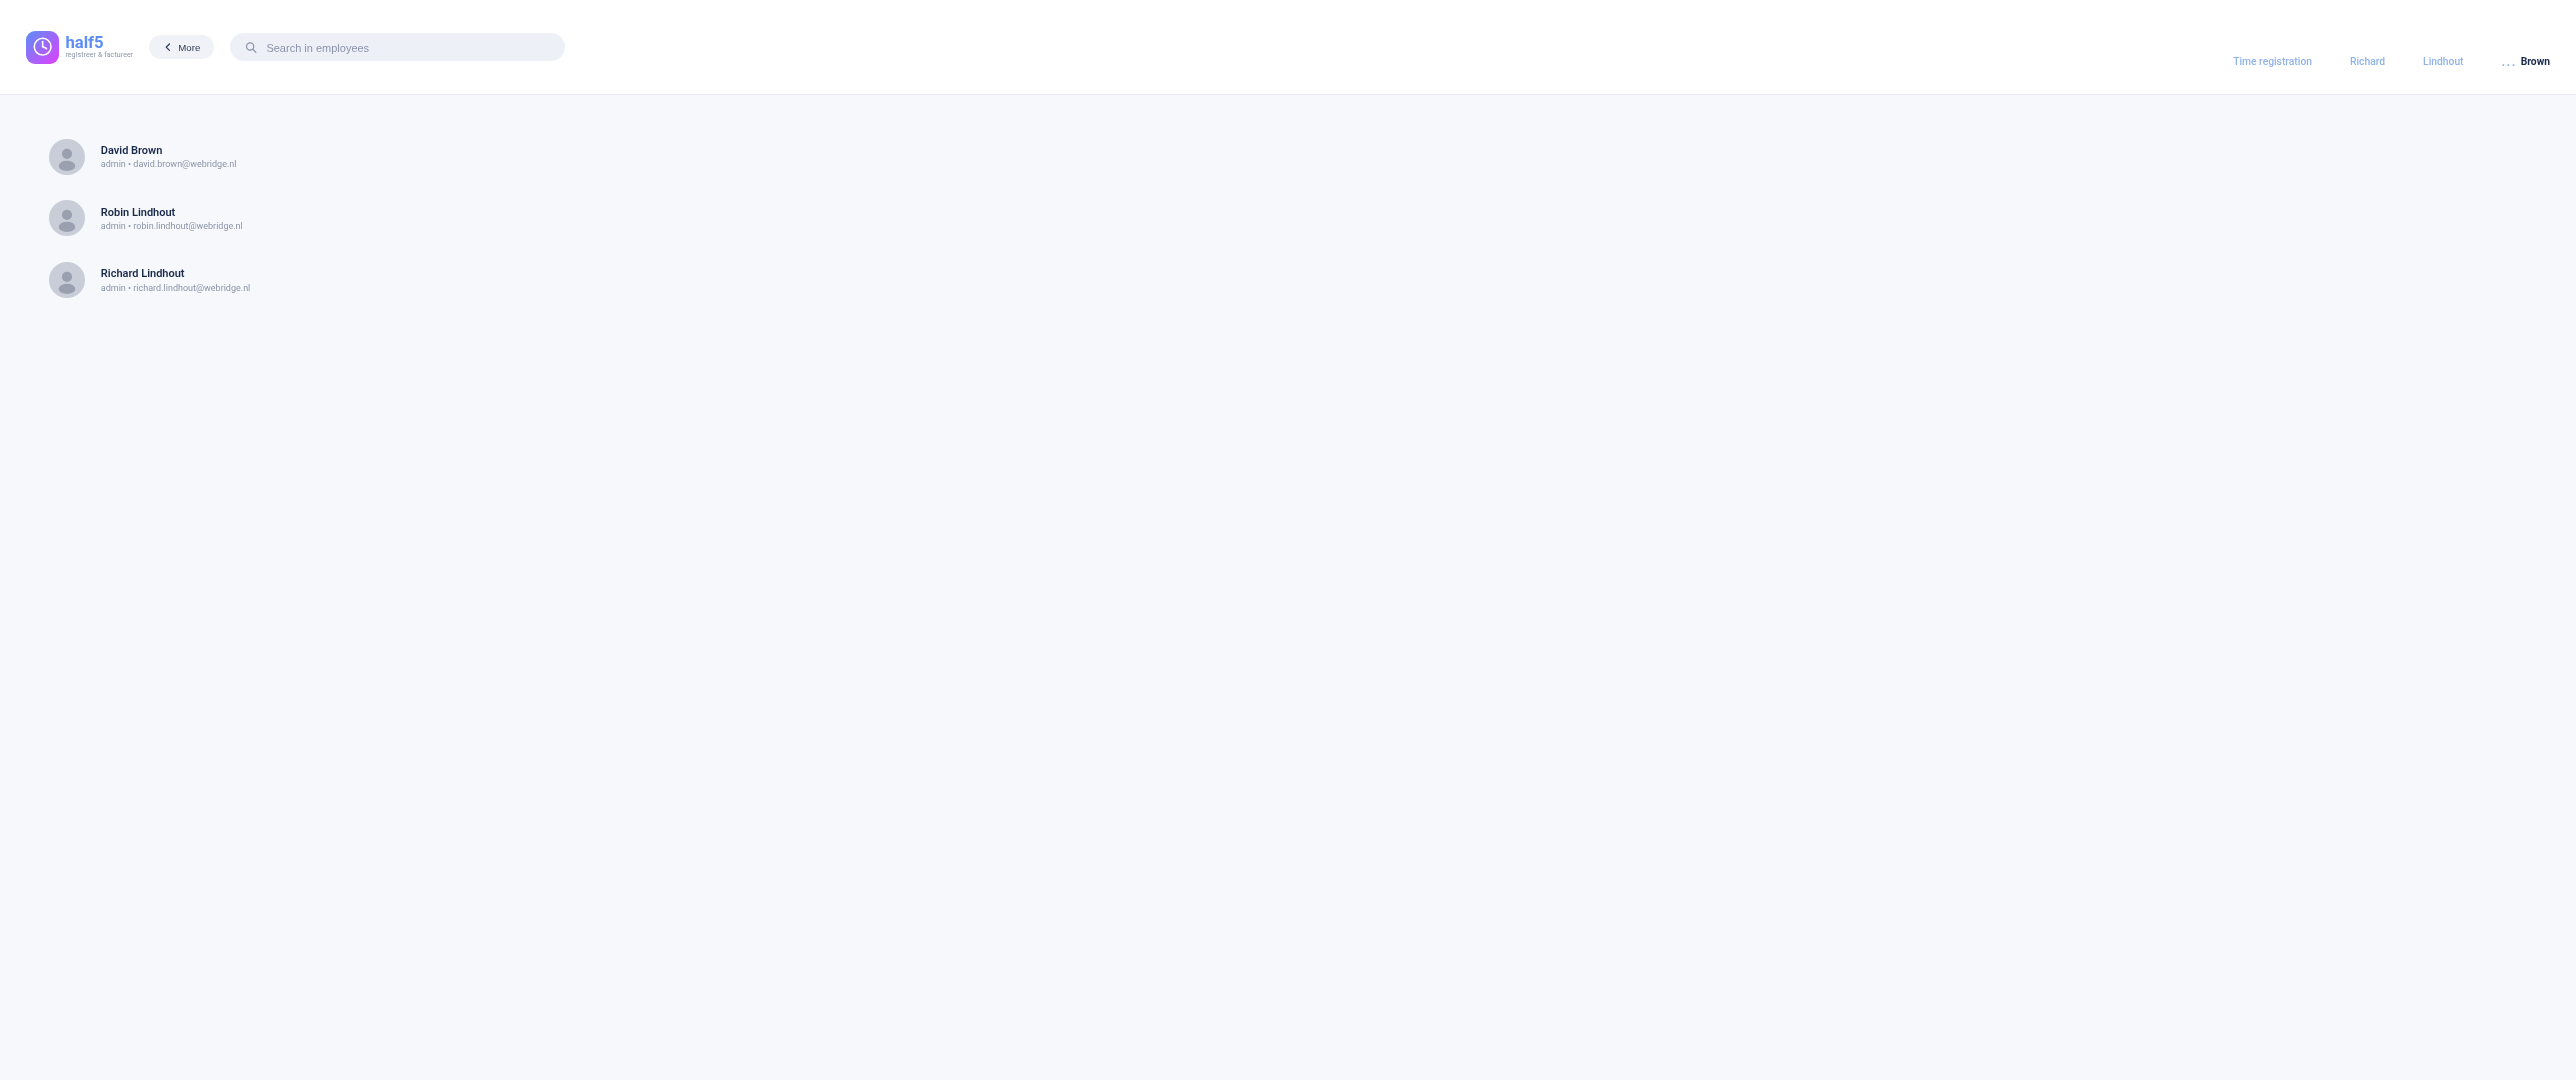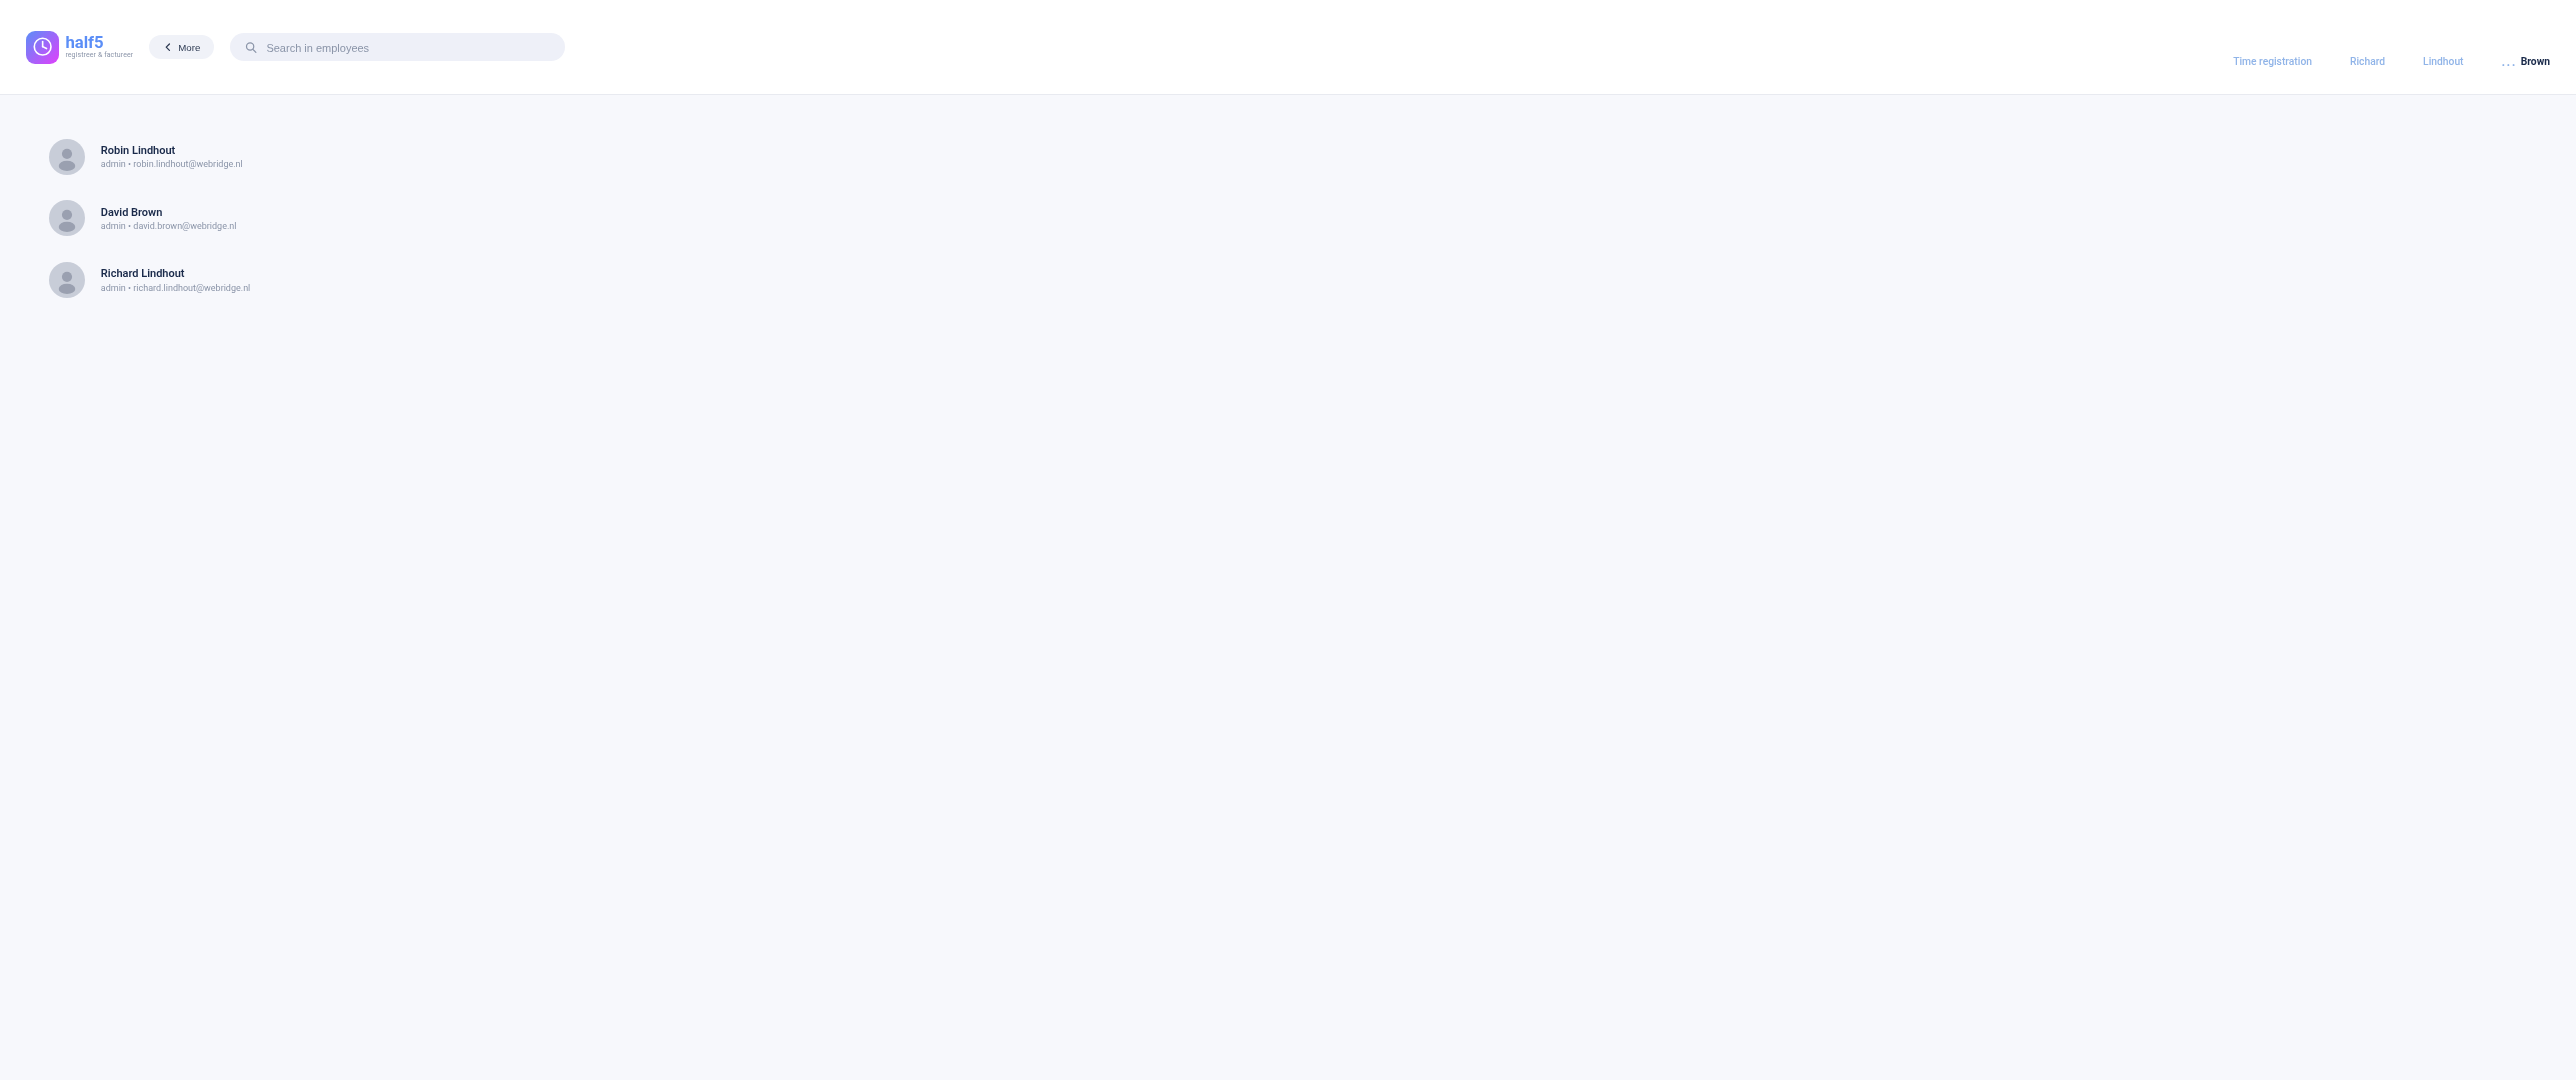--- a/index.html
+++ b/index.html
@@ -250,34 +250,34 @@
   <div class="employee-list" id="employee-list">
 
   <div class="employee-item">
       <div class="avatar">
         <svg viewBox="0 0 44 44">
           <circle cx="22" cy="17" r="8" fill="#9aa0b0"></circle>
           <ellipse cx="22" cy="36" rx="13" ry="8" fill="#9aa0b0"></ellipse>
         </svg>
       </div>
       <div class="employee-info">
-        <span class="employee-name">Robin Lindhout</span>
-        <span class="employee-meta">admin • robin.lindhout@webridge.nl</span>
+        <span class="employee-name">David Brown</span>
+        <span class="employee-meta">admin • david.brown@webridge.nl</span>
       </div>
     </div>
       <div class="employee-item">
       <div class="avatar">
         <svg viewBox="0 0 44 44">
           <circle cx="22" cy="17" r="8" fill="#9aa0b0"></circle>
           <ellipse cx="22" cy="36" rx="13" ry="8" fill="#9aa0b0"></ellipse>
         </svg>
       </div>
       <div class="employee-info">
-        <span class="employee-name">David Brown</span>
-        <span class="employee-meta">admin • david.brown@webridge.nl</span>
+        <span class="employee-name">Robin Lindhout</span>
+        <span class="employee-meta">admin • robin.lindhout@webridge.nl</span>
       </div>
     </div>
       <div class="employee-item">
       <div class="avatar">
         <svg viewBox="0 0 44 44">
           <circle cx="22" cy="17" r="8" fill="#9aa0b0"></circle>
           <ellipse cx="22" cy="36" rx="13" ry="8" fill="#9aa0b0"></ellipse>
         </svg>
       </div>
       <div class="employee-info">

